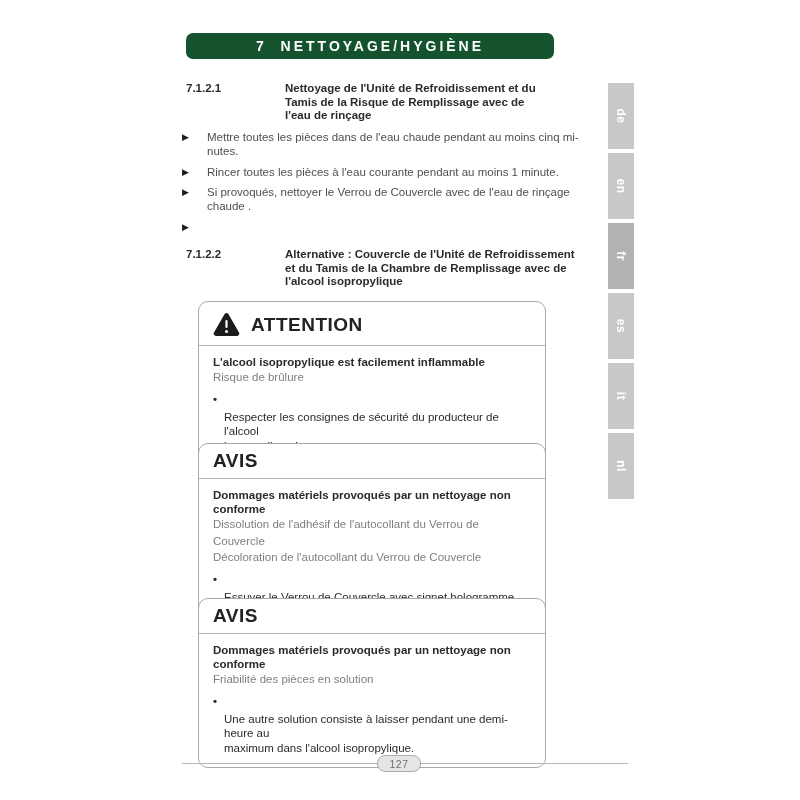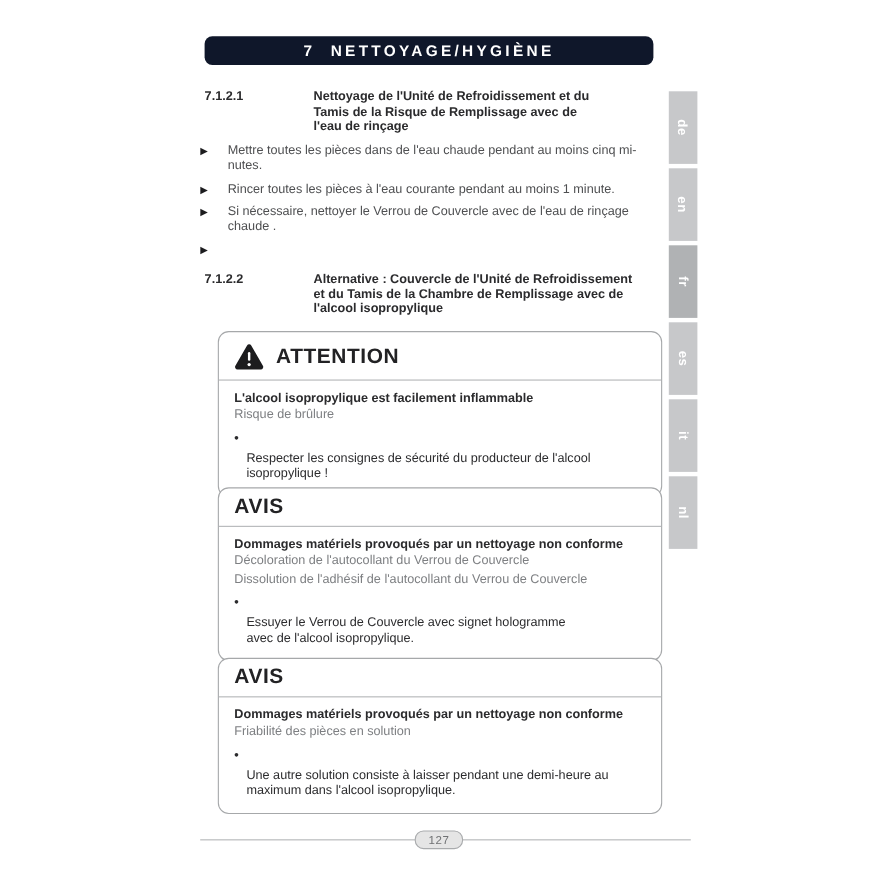--- a/index.html
+++ b/index.html
@@ -6,42 +6,42 @@
   body {
     width: 800px; height: 800px;
     font-family: "Liberation Sans", sans-serif;
     -webkit-font-smoothing: antialiased;
   }
   .page { position: relative; width: 800px; height: 800px; background: #ffffff; overflow: hidden; }
   .ml { white-space: pre-line; }
 
   
   .chapter-bar {
-    position: absolute; left: 186px; top: 33px; width: 408px; height: 26px;
-    background: #0f172a; border-radius: 7px;
+    position: absolute; left: 186px; top: 33px; width: 368px; height: 26px;
+    background: #14532d; border-radius: 7px;
     display: flex; align-items: center; justify-content: center;
   }
   .chapter-bar span {
     color: #ffffff; font-weight: bold; font-size: 14px;
     letter-spacing: 3px; word-spacing: 7px;
   }
 
   
   .section { position: absolute; left: 186px; width: 432px; display: flex; gap: 45px; }
   .sec-num { width: 54px; flex: 0 0 54px; font-weight: bold; font-size: 11.5px; line-height: 13.5px; color: #2b2b2d; }
   .sec-title { font-weight: bold; font-size: 11.5px; line-height: 13.5px; color: #2b2b2d; }
 
   
   .step { position: absolute; left: 182px; width: 436px; display: flex; }
   .step-marker { width: 25px; flex: 0 0 25px; font-size: 9px; line-height: 14px; color: #1c1c1e; }
   .step-text { font-size: 11.5px; line-height: 14px; color: #4e4f51; }
 
   
   .warnbox {
-    position: absolute; left: 198px; width: 404px; box-sizing: border-box;
+    position: absolute; left: 198px; width: 348px; box-sizing: border-box;
     background: #ffffff; border: 1.5px solid #a6a8aa; border-radius: 10px;
   }
   .warnbox-header {
     display: flex; align-items: center; gap: 11px;
     padding: 10px 14px 8px 14px; border-bottom: 1.5px solid #b3b5b7;
   }
   .warnbox-header.slim { padding: 6px 14px 6px 14px; }
   .warn-title { font-size: 19px; font-weight: 800; letter-spacing: 0.5px; color: #222224; }
   .warnbox-body { padding: 9px 14px 12px 14px; }
   .headline { font-size: 11.5px; font-weight: bold; color: #2b2b2d; line-height: 14px; }
@@ -92,21 +92,21 @@
     <span class="step-marker">▶</span>
     <span class="step-text ml">Mettre toutes les pièces dans de l'eau chaude pendant au moins cinq mi-
 nutes.</span>
   </div>
   <div class="step" style="top:165px">
     <span class="step-marker">▶</span>
     <span class="step-text ml">Rincer toutes les pièces à l'eau courante pendant au moins 1 minute.</span>
   </div>
   <div class="step" style="top:185px">
     <span class="step-marker">▶</span>
-    <span class="step-text ml">Si nécessaire, nettoyer le Verrou de Couvercle avec de l'eau de rinçage
+    <span class="step-text ml">Si provoqués, nettoyer le Verrou de Couvercle avec de l'eau de rinçage
 chaude .</span>
   </div>
   <div class="step" style="top:220px">
     <span class="step-marker">▶</span>
   </div>
 
   <div class="section" style="top:248px">
     <span class="sec-num">7.1.2.2</span>
     <span class="sec-title ml">Alternative : Couvercle de l'Unité de Refroidissement
 et du Tamis de la Chambre de Remplissage avec de
@@ -132,22 +132,22 @@
       </div>
     </div>
   </div>
 
   <div class="warnbox" style="top:443px">
     <div class="warnbox-header slim">
       <span class="warn-title">AVIS</span>
     </div>
     <div class="warnbox-body">
       <div class="headline">Dommages matériels provoqués par un nettoyage non conforme</div>
+      <div class="subline">Dissolution de l'adhésif de l'autocollant du Verrou de Couvercle</div>
       <div class="subline">Décoloration de l'autocollant du Verrou de Couvercle</div>
-      <div class="subline">Dissolution de l'adhésif de l'autocollant du Verrou de Couvercle</div>
       <div class="action">
         <span class="dot">•</span>
         <span class="txt ml">Essuyer le Verrou de Couvercle avec signet hologramme
 avec de l'alcool isopropylique.</span>
       </div>
     </div>
   </div>
 
   <div class="warnbox" style="top:598px">
     <div class="warnbox-header slim">

